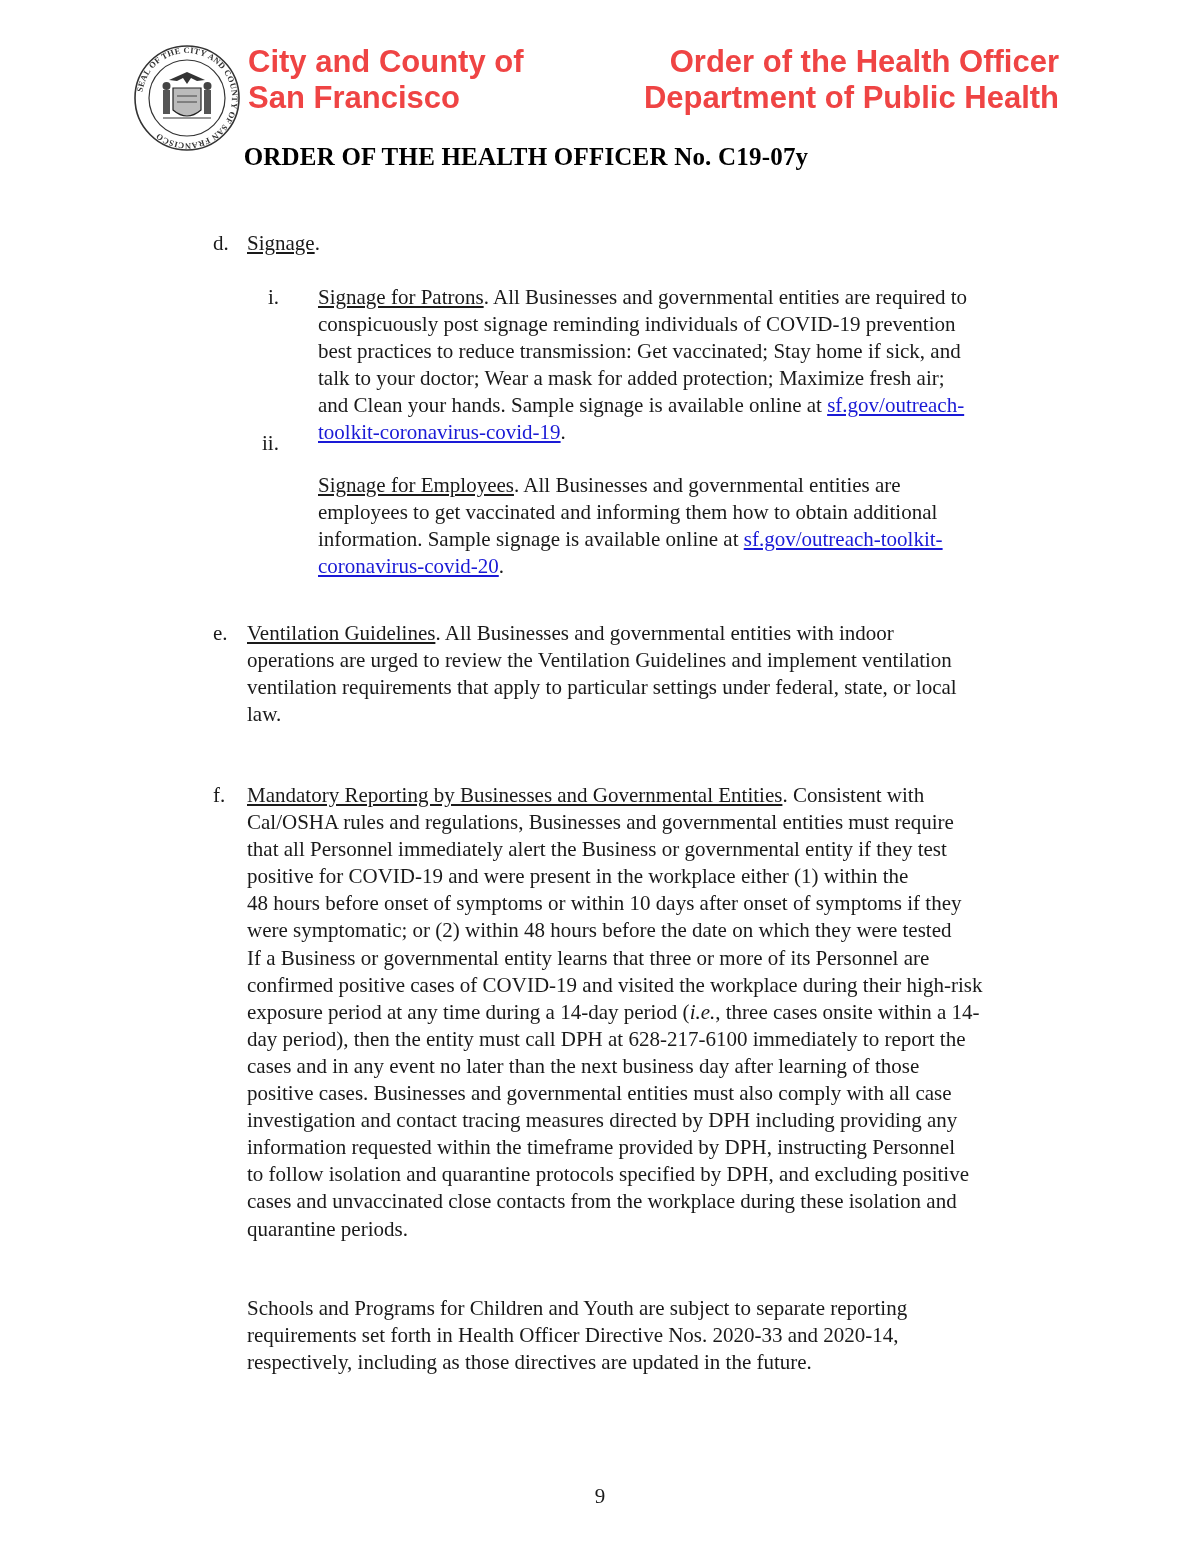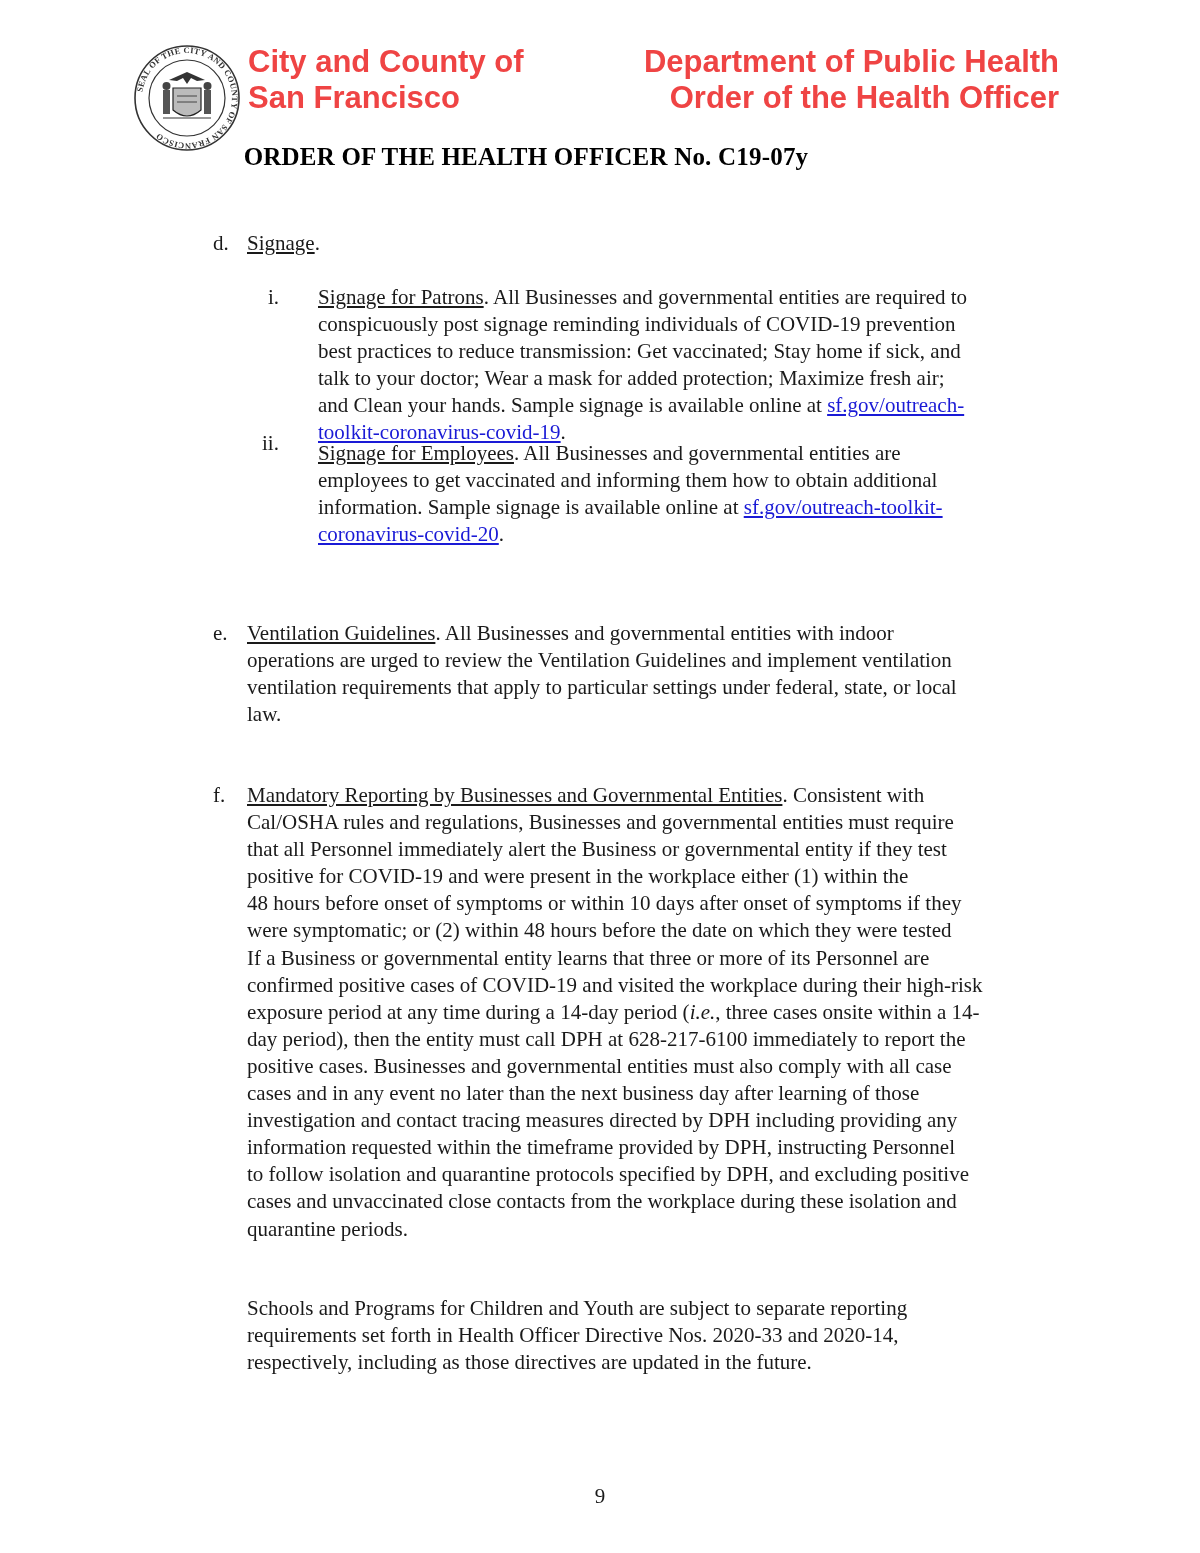--- a/index.html
+++ b/index.html
@@ -44,43 +44,43 @@
     <rect x="71" y="46" width="7" height="24" fill="#555"></rect>
     <circle cx="74.5" cy="42" r="4" fill="#444"></circle>
     <path d="M30 74 L78 74" stroke="#333" stroke-width="1.2"></path>
   </svg>
 
   <div class="hdr hdr-left">
     <div>City and County of</div>
     <div>San Francisco</div>
   </div>
   <div class="hdr hdr-right">
+    <div>Order of the Health Officer</div>
     <div>Department of Public Health</div>
-    <div>Order of the Health Officer</div>
   </div>
 
   <div class="title">ORDER OF THE HEALTH OFFICER No. C19-07y</div>
 
   <span class="marker" style="left:213px; top:230px;">d.</span>
   <div class="block body-text" style="left:247px; top:230px;font-family:Liberation Serif, serif;">
     <span class="u">Signage</span><span>.</span>
   </div>
 
   <span class="marker" style="left:268px; top:284px;">i.</span>
   <div class="block body-text" style="left:318px; top:284px;">
     <span class="line"><span class="u">Signage for Patrons</span><span>.  All Businesses and governmental entities are required to</span></span>
     <span class="line">conspicuously post signage reminding individuals of COVID-19 prevention</span>
     <span class="line">best practices to reduce transmission: Get vaccinated; Stay home if sick, and</span>
     <span class="line">talk to your doctor; Wear a mask for added protection; Maximize fresh air;</span>
     <span class="line"><span>and Clean your hands.  Sample signage is available online at </span><span class="link">sf.gov/outreach-</span></span>
     <span class="line"><span class="link">toolkit-coronavirus-covid-19</span><span>.</span></span>
   </div>
 
   <span class="marker" style="left:262px; top:430px;">ii.</span>
-  <div class="block body-text" style="left:318px; top:440px;">
+  <div class="block body-text" style="left:318px; top:472px;">
     <span class="line"><span class="u">Signage for Employees</span><span>.  All Businesses and governmental entities are</span></span>
     <span class="line">employees to get vaccinated and informing them how to obtain additional</span>
     <span class="line"><span>information.  Sample signage is available online at </span><span class="link">sf.gov/outreach-toolkit-</span></span>
     <span class="line"><span class="link">coronavirus-covid-20</span><span>.</span></span>
   </div>
 
   <span class="marker" style="left:213px; top:620px;">e.</span>
   <div class="block body-text" style="left:247px; top:620px;">
     <span class="line"><span class="u">Ventilation Guidelines</span><span>.  All Businesses and governmental entities with indoor</span></span>
     <span class="line">operations are urged to review the Ventilation Guidelines and implement ventilation</span>
@@ -93,22 +93,22 @@
     <span class="line"><span class="u">Mandatory Reporting by Businesses and Governmental Entities</span><span>.  Consistent with</span></span>
     <span class="line">Cal/OSHA rules and regulations, Businesses and governmental entities must require</span>
     <span class="line">that all Personnel immediately alert the Business or governmental entity if they test</span>
     <span class="line">positive for COVID-19 and were present in the workplace either (1) within the</span>
     <span class="line">48 hours before onset of symptoms or within 10 days after onset of symptoms if they</span>
     <span class="line">were symptomatic; or (2) within 48 hours before the date on which they were tested</span>
     <span class="line">If a Business or governmental entity learns that three or more of its Personnel are</span>
     <span class="line">confirmed positive cases of COVID-19 and visited the workplace during their high-risk</span>
     <span class="line"><span>exposure period at any time during a 14-day period (</span><em>i.e.</em><span>, three cases onsite within a 14-</span></span>
     <span class="line">day period), then the entity must call DPH at 628-217-6100 immediately to report the</span>
+    <span class="line">cases and in any event no later than the next business day after learning of those</span>
     <span class="line">positive cases.  Businesses and governmental entities must also comply with all case</span>
-    <span class="line">cases and in any event no later than the next business day after learning of those</span>
     <span class="line">investigation and contact tracing measures directed by DPH including providing any</span>
     <span class="line">information requested within the timeframe provided by DPH, instructing Personnel</span>
     <span class="line">to follow isolation and quarantine protocols specified by DPH, and excluding positive</span>
     <span class="line">cases and unvaccinated close contacts from the workplace during these isolation and</span>
     <span class="line">quarantine periods.</span>
   </div>
 
   <div class="block body-text" style="left:247px; top:1295px;">
     <span class="line">Schools and Programs for Children and Youth are subject to separate reporting</span>
     <span class="line">requirements set forth in Health Officer Directive Nos. 2020-33 and 2020-14,</span>

